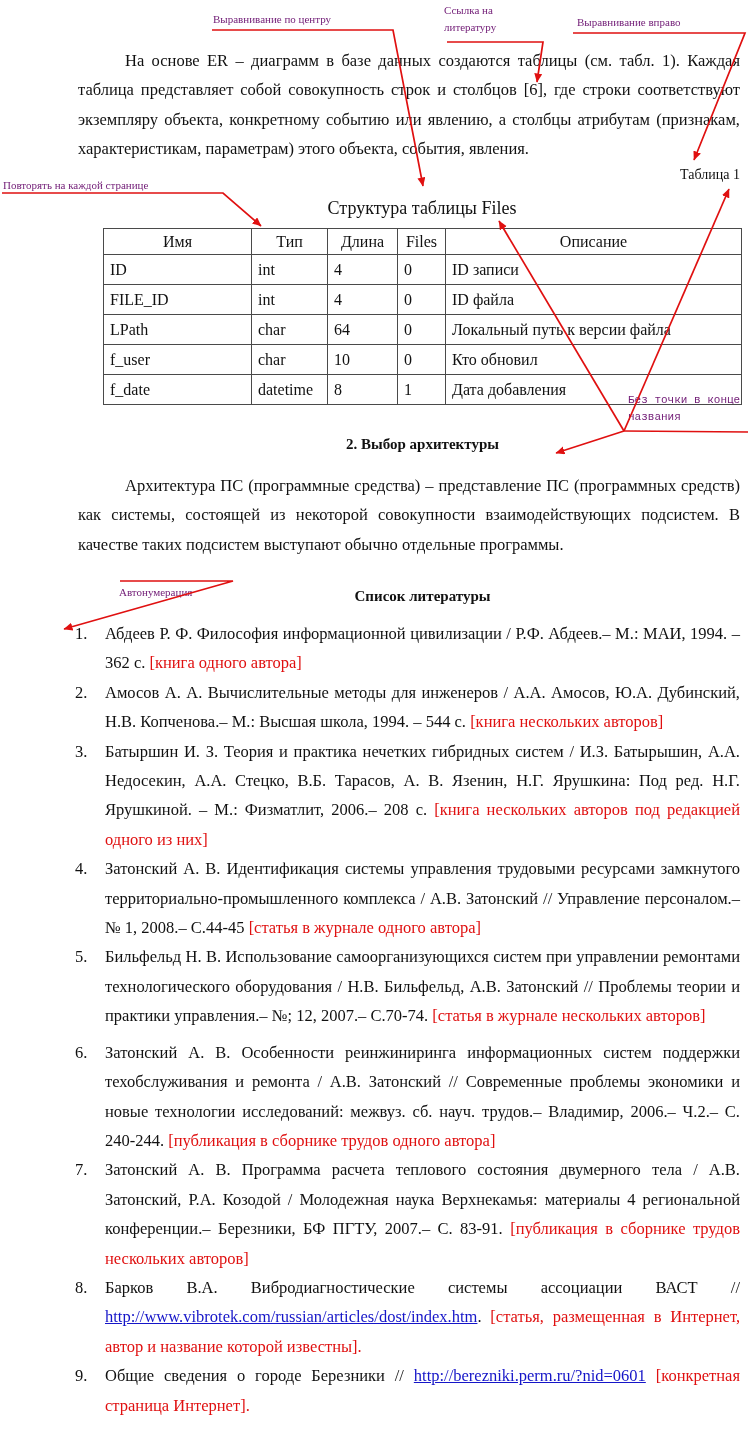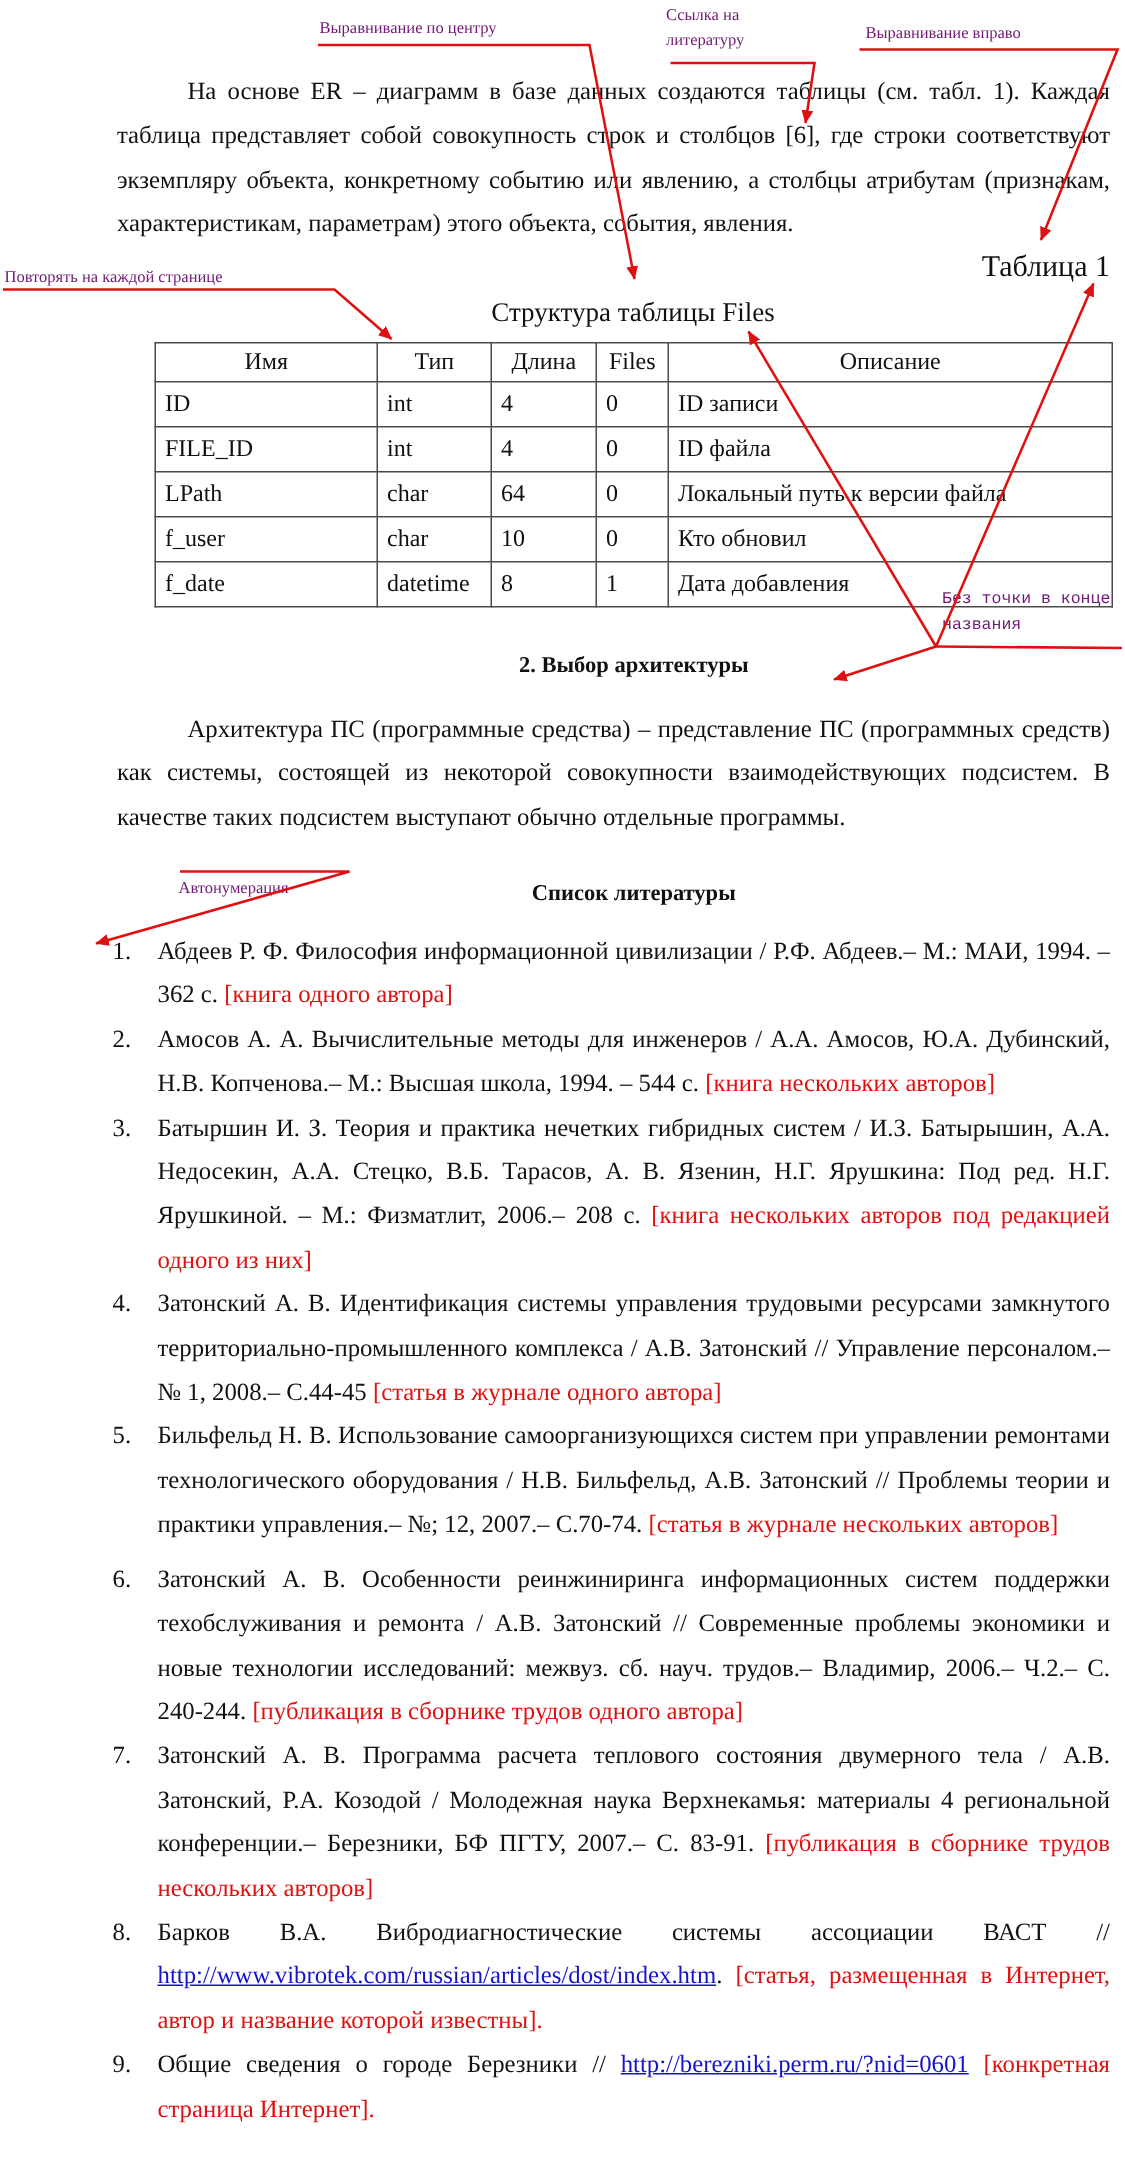--- a/index.html
+++ b/index.html
@@ -78,21 +78,21 @@
 <div class="abs note" style="left:577px;top:14px;">Выравнивание вправо</div>
 
 <div class="abs note" style="left:3px;top:177px;">Повторять на каждой странице</div>
 
 <div class="abs note wrap" style="left:628px;top:392px;width:118px;text-align:left;font-family:Liberation Mono, monospace;">Без точки в конце названия</div>
 
 <div class="abs note" style="left:119px;top:584px;">Автонумерация</div>
 
 <div class="abs para indent" style="left:78px;top:46px;width:662px;">На основе ER – диаграмм в базе данных создаются таблицы (см. табл. 1). Каждая таблица представляет собой совокупность строк и столбцов [6], где строки соответствуют экземпляру объекта, конкретному событию или явлению, а столбцы атрибутам (признакам, характеристикам, параметрам) этого объекта, события, явления.</div>
 
-<div class="abs" style="left:500px;top:167px;width:240px;text-align:right;font-size:20px;">Таблица 1</div>
+<div class="abs" style="left:500px;top:167px;width:240px;text-align:right;font-size:14px;">Таблица 1</div>
 
 <div class="abs" style="left:103px;top:198px;width:638px;text-align:center;font-size:18px;">Структура таблицы Files</div>
 
 <table class="files abs" style="left:103px;top:228px;width:638px;">
   <colgroup>
     <col style="width:148px">
       <col style="width:76px">
       <col style="width:70px">
     <col style="width:48px">
       <col style="width:296px">

